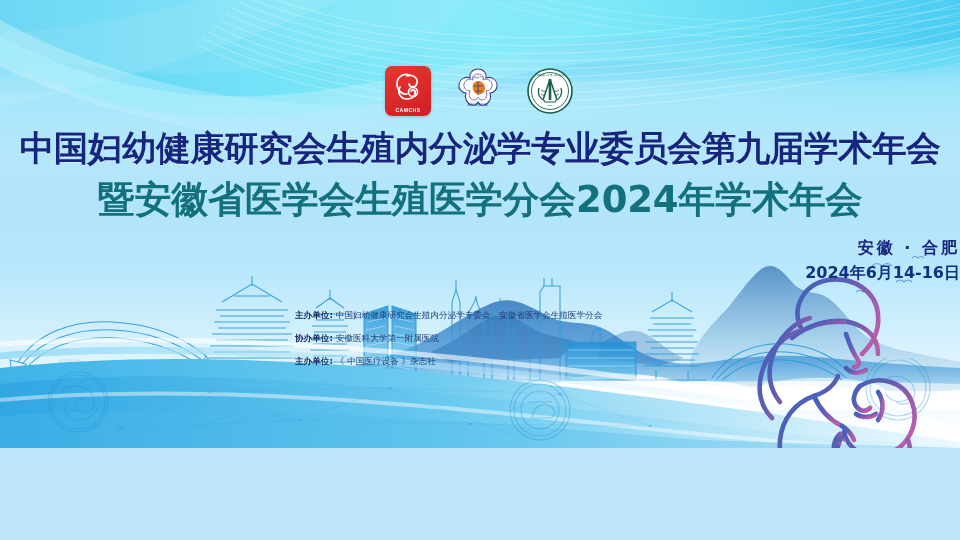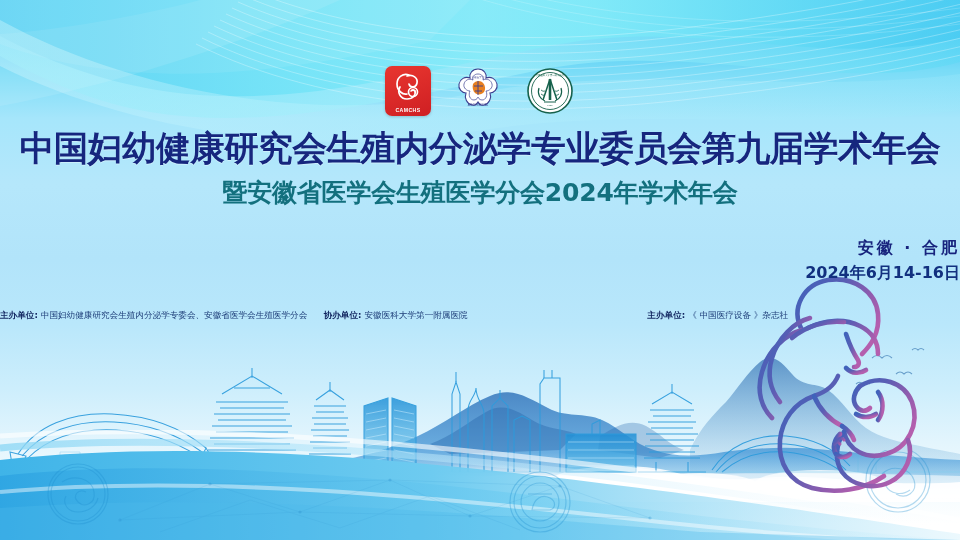--- a/index.html
+++ b/index.html
@@ -3,21 +3,21 @@
 <meta charset="utf-8">
 <style>
   * { margin:0; padding:0; box-sizing:border-box; }
   html,body { width:960px; height:540px; overflow:hidden; }
   body {
     font-family:"Liberation Sans","DejaVu Sans",sans-serif;
     background:#bfe6fa;
   }
   #poster {
     position:relative;
-    width:960px; height:540px;
+    width:960px; height:448px;
     overflow:hidden;
     background:
       linear-gradient(180deg,
         #2fb3ef 0%,
         #45c6f3 6%,
         #79dcf7 13%,
         #a6e6fb 22%,
         #b5e7fb 34%,
         #b2e4fa 48%,
         #b9e7fb 60%,
@@ -55,40 +55,40 @@
   .title {
     font-size:34.5px; font-weight:700; letter-spacing:-0.4px;
     color:#16267e;
     font-family:"DejaVu Sans","Liberation Sans",sans-serif;
     white-space:nowrap;
     text-shadow:0 1px 0 rgba(255,255,255,.35);
     line-height:1.18;
   }
   .subtitle {
     margin-top:9px;
-    font-size:25px; font-weight:700; letter-spacing:-0.2px;
+    font-size:37px; font-weight:700; letter-spacing:-0.2px;
     color:#13707e;
     font-family:"DejaVu Sans","Liberation Sans",sans-serif;
     white-space:nowrap;
     line-height:1.2;
   }
   .venue {
     position:absolute; top:238px; left:0; right:0; text-align:right; z-index:8;
     font-size:16px; font-weight:700; color:#17237d; letter-spacing:3px;
     font-family:"DejaVu Sans","Liberation Sans",sans-serif;
   }
   .dates {
     position:absolute; top:263px; left:0; right:0; text-align:right; z-index:8;
     font-size:16px; font-weight:700; color:#12307f;
     font-family:"DejaVu Sans","Liberation Sans",sans-serif;
   }
 
   .orgs {
     position:absolute; top:310px; left:0; right:0; z-index:8;
-    display:flex; flex-direction:row; align-items:center; gap:11px;
+    display:flex; flex-direction:column; align-items:center; gap:11px;
   }
   .org-line {
     display:flex; align-items:baseline;
     font-size:8.6px; color:#17306f;
     font-family:"DejaVu Sans","Liberation Sans",sans-serif;
     white-space:nowrap;
     width:370px;
   }
   .org-label { font-weight:700; color:#10245f; margin-right:3px; }
   .org-value { font-weight:400; color:#1d3d78; }

